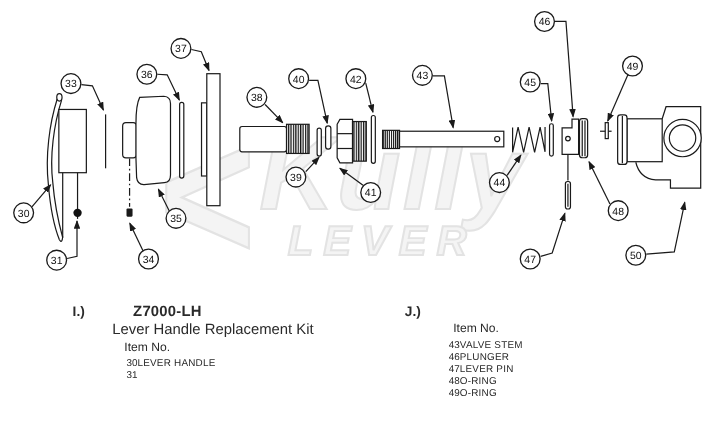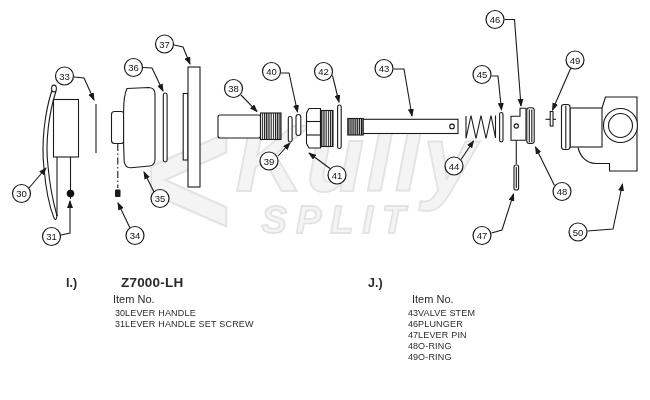--- a/index.html
+++ b/index.html
@@ -46,21 +46,21 @@
 </style>
 </head>
 <body>
 
 <div id="canvas">
 
   <div class="wm">
     <span class="wm-angle">&lt;</span>
     <span class="wm-col">
       <span class="wm-big">Kully</span>
-      <span class="wm-small">SPLIT</span>
+      <span class="wm-small">LEVER</span>
     </span>
   </div>
 
   <svg class="diagram" width="650" height="400" viewBox="0 0 650 400">
     <defs>
       <marker id="arw" markerUnits="userSpaceOnUse" markerWidth="8" markerHeight="6" refX="7" refY="3" orient="auto">
         <path d="M0,0 L8,3 L0,6 Z" fill="#1a1a1a"></path>
       </marker>
       <pattern id="threads" width="2.2" height="4" patternUnits="userSpaceOnUse">
         <rect width="2.2" height="4" fill="#fff"></rect>
@@ -266,29 +266,29 @@
       <circle cx="578" cy="232" r="9"></circle>
         <text x="578" y="235.5">50</text>
       </g>
   </svg>
 
   <div class="kit" id="kit-left">
     <div class="kit-head">
       <span class="kit-index">I.)</span>
       <span class="kit-pn">Z7000-LH</span>
     </div>
+    <div class="kit-name">Lever Handle Replacement Kit</div>
     <div class="kit-items-header">Item No.</div>
     <div class="kit-table">
       <div class="item-row">
         <span class="item-no">30</span>
         <span class="item-name">LEVER HANDLE</span>
       </div>
       <div class="item-row">
         <span class="item-no">31</span>
-        <span class="item-name">LEVER HANDLE SET SCREW</span>
       </div>
     </div>
   </div>
 
   <div class="kit" id="kit-right">
     <div class="kit-head">
       <span class="kit-index">J.)</span>
     </div>
     <div class="kit-items-header">Item No.</div>
     <div class="kit-table">

